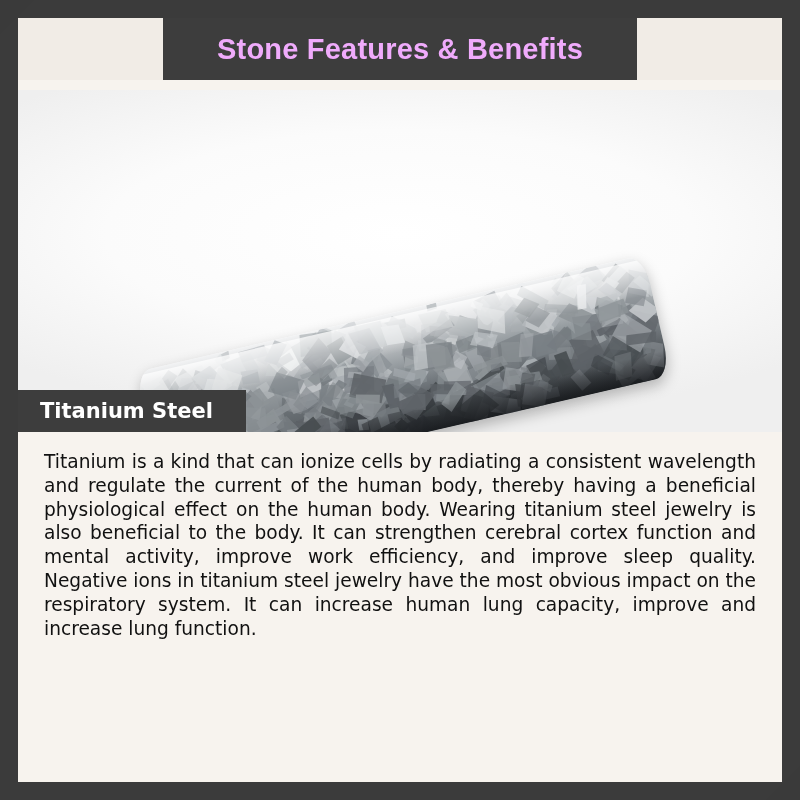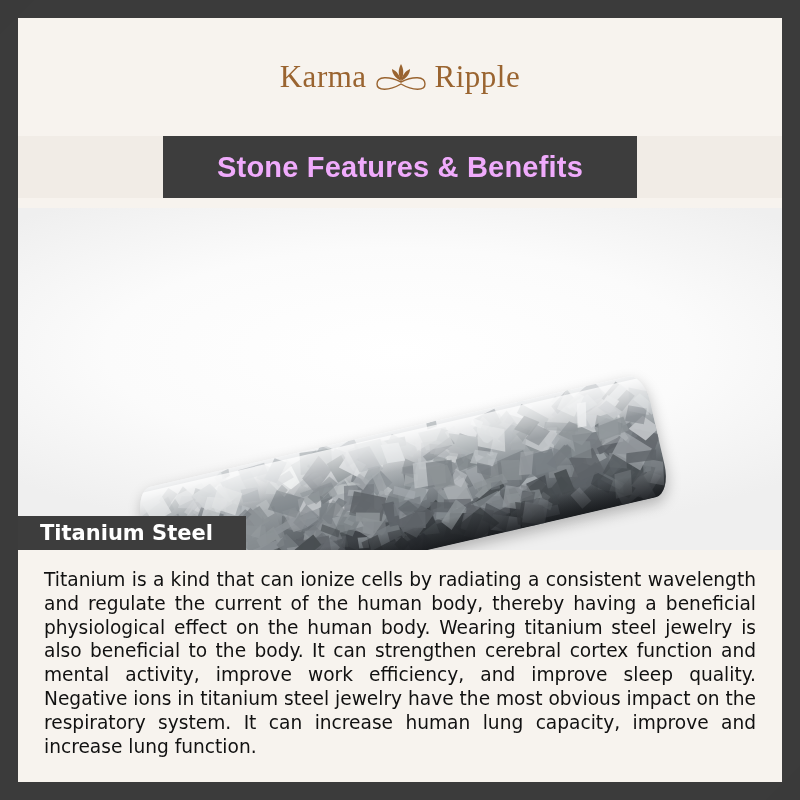--- a/index.html
+++ b/index.html
@@ -173,21 +173,21 @@
     height: 26px;
     background: linear-gradient(0deg, rgba(20,22,25,0.75), rgba(20,22,25,0));
     pointer-events: none;
   }
 
   
   .caption-tag {
     position: absolute;
     left: 0;
     bottom: 0;
-    height: 34px;
+    height: 42px;
     width: 228px;
     background: #3d3d3d;
     display: flex;
     align-items: center;
     padding-left: 22px;
     box-sizing: border-box;
     z-index: 3;
   }
   .caption-tag span {
     color: #ffffff;
@@ -229,36 +229,20 @@
 </head>
 <body>
 
 <div class="poster">
 
   <div class="corner-tl"></div>
   <div class="corner-br"></div>
 
   <div class="page">
 
-    <div class="brand">
-      <div class="brand-inner">
-        <span class="brand-text">Karma</span>
-        <span class="brand-mark">
-          <svg viewBox="0 0 56 34" width="56" height="34" aria-hidden="true">
-            <g fill="none" stroke="#9a6430" stroke-width="1.4">
-              <path d="M4 24 C4 16, 16 16, 28 22 C40 16, 52 16, 52 24 C52 31, 40 31, 28 24 C16 31, 4 31, 4 24 Z"></path>
-              <path d="M28 21 C25 15, 25 9, 28 4 C31 9, 31 15, 28 21 Z" fill="#9a6430" stroke="none"></path>
-              <path d="M28 21 C22 18, 19 13, 19 9 C24 11, 27 16, 28 21 Z" fill="#9a6430" stroke="none"></path>
-              <path d="M28 21 C34 18, 37 13, 37 9 C32 11, 29 16, 28 21 Z" fill="#9a6430" stroke="none"></path>
-            </g>
-          </svg>
-        </span>
-        <span class="brand-text">Ripple</span>
-      </div>
-    </div>
 
     <div class="title-band-wrap">
       <div class="band-side left"></div>
       <div class="band-side right"></div>
       <div class="title-band">
         <h1>Stone Features &amp; Benefits</h1>
       </div>
     </div>
 
     <div class="photo">

